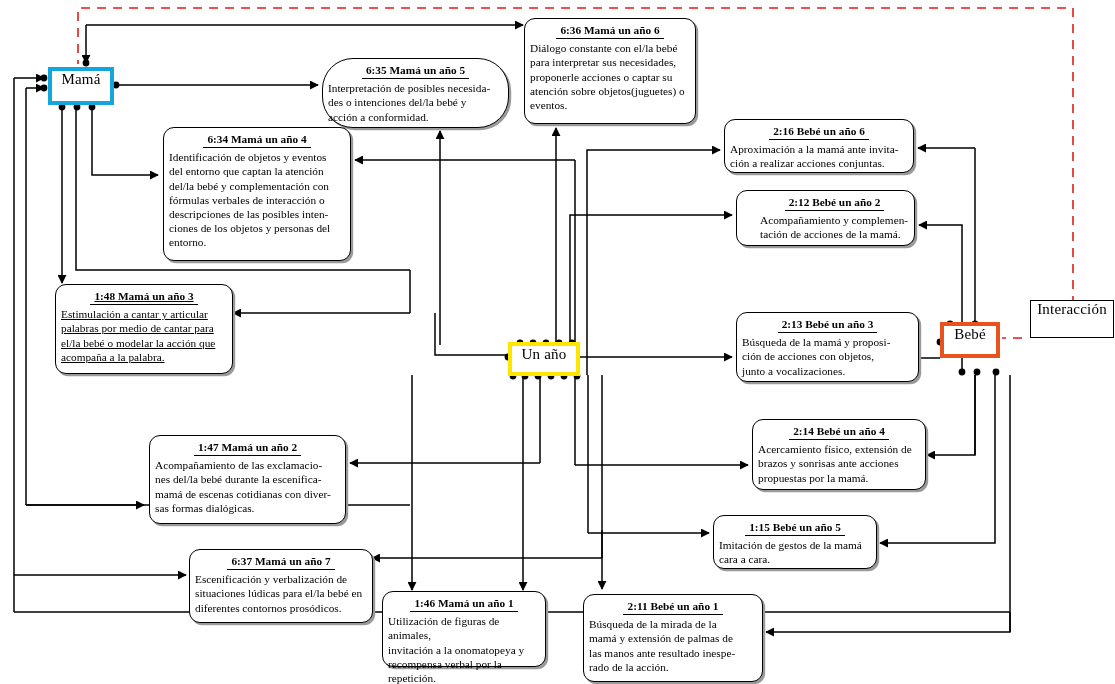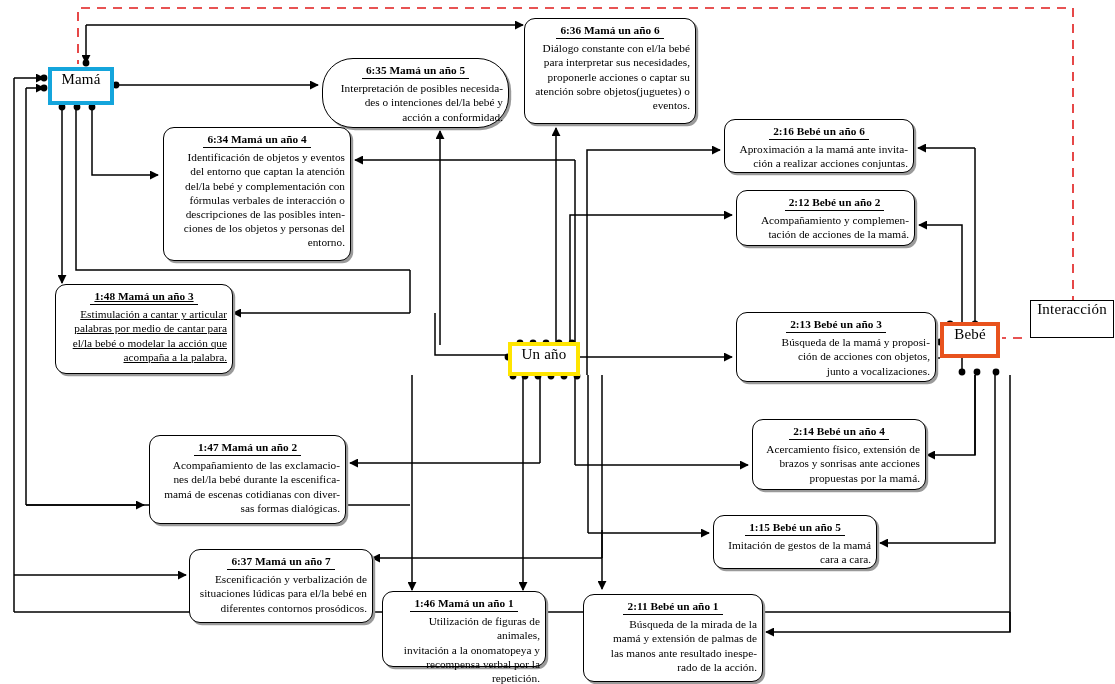--- a/index.html
+++ b/index.html
@@ -68,21 +68,21 @@
     line-height:1.25;
     text-align:center;
     padding:0 4px 1px 4px;
     border-bottom:1.3px solid #000;
     margin-bottom:2px;
     white-space:nowrap;
   }
   .card .card-body{
     font-size:11.3px;
     line-height:1.26;
-    text-align:right;
+    text-align:left;
     width:100%;
   }
 </style>
 </head>
 <body>
 
 <div id="canvas">
 
   <svg id="wires" viewBox="0 0 1115 684" xmlns="http://www.w3.org/2000/svg">
     <defs>
@@ -292,21 +292,21 @@
   </div>
 
   <div class="card" style="left:736px; top:190px; width:179px; height:56px;padding-left:23px;">
     <div class="card-title">2:12 Bebé un año 2</div>
     <div class="card-body">
       <div>Acompañamiento y complemen-</div>
       <div>tación de acciones de la mamá.</div>
     </div>
   </div>
 
-  <div class="card" style="left:736px; top:312px; width:200px; height:70px;">
+  <div class="card" style="left:736px; top:312px; width:183px; height:70px;">
     <div class="card-title">2:13 Bebé un año 3</div>
     <div class="card-body">
       <div>Búsqueda de la mamá y proposi-</div>
       <div>ción de acciones con objetos,</div>
       <div>junto a vocalizaciones.</div>
     </div>
   </div>
 
   <div class="card" style="left:752px; top:419px; width:174px; height:71px;">
     <div class="card-title">2:14 Bebé un año 4</div>

